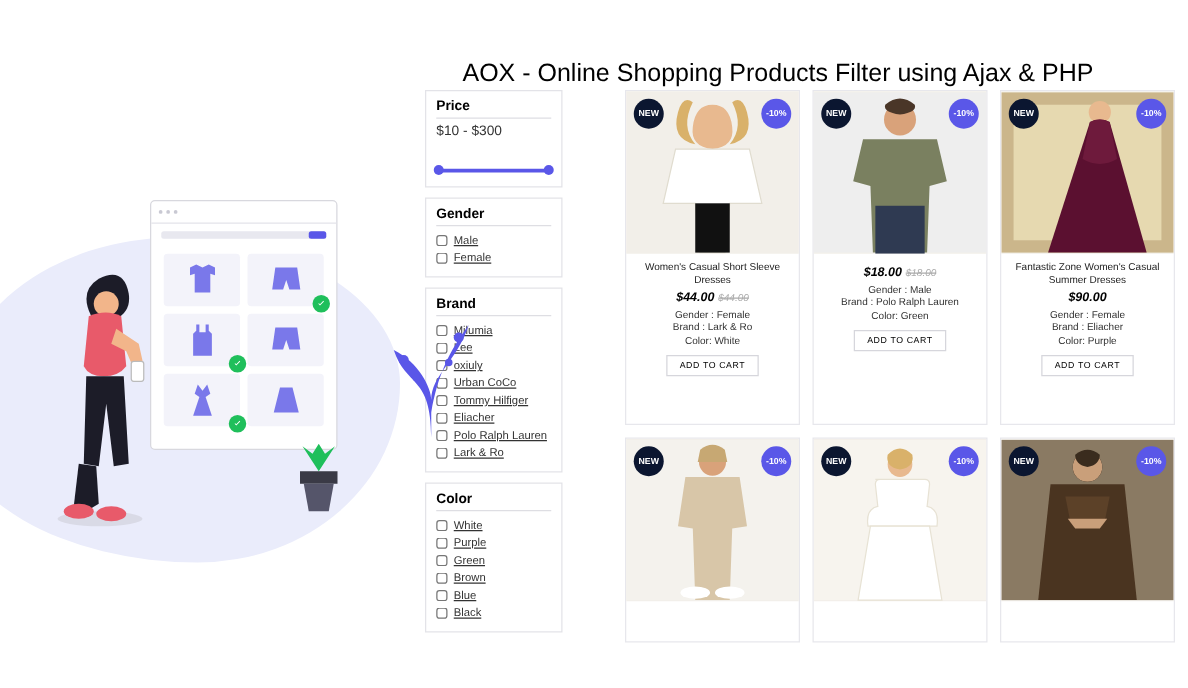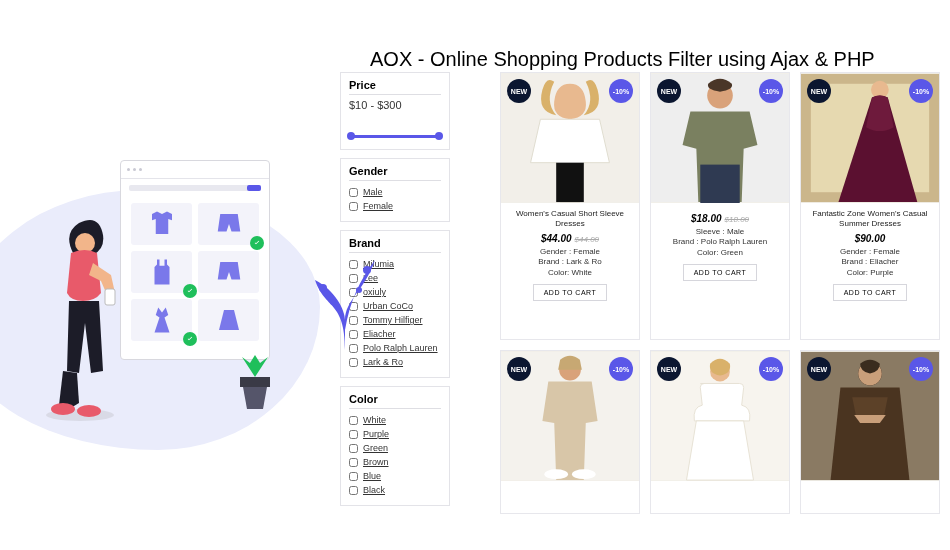--- a/index.html
+++ b/index.html
@@ -263,21 +263,21 @@
           <path d="M58 10 q12-10 24 0 q2 6-12 8 q-14-2-12-8" fill="#4a3628"></path>
           <path d="M40 38 h60 l8 34 l-14 4 l-2 54 h-44 l-2-54 l-14-4 z" fill="#7a8060"></path>
           <rect x="50" y="92" width="40" height="40" fill="#2f3a52"></rect>
         </svg>
         <span class="badge-new">NEW</span>
         <span class="badge-disc">-10%</span>
       </div>
       <div class="body">
         <div class="price"><span>$18.00</span><span class="oldprice">$18.00</span></div>
         <div class="meta">
-          <div>Sleeve : Male</div>
+          <div>Gender : Male</div>
             <div>Brand : Polo Ralph Lauren</div>
             <div>Color: Green</div>
         </div>
         <button class="addbtn">ADD TO CART</button>
       </div>
     </div>
 
     <div class="card">
       <div class="imgwrap">
         <svg viewBox="0 0 140 130">

